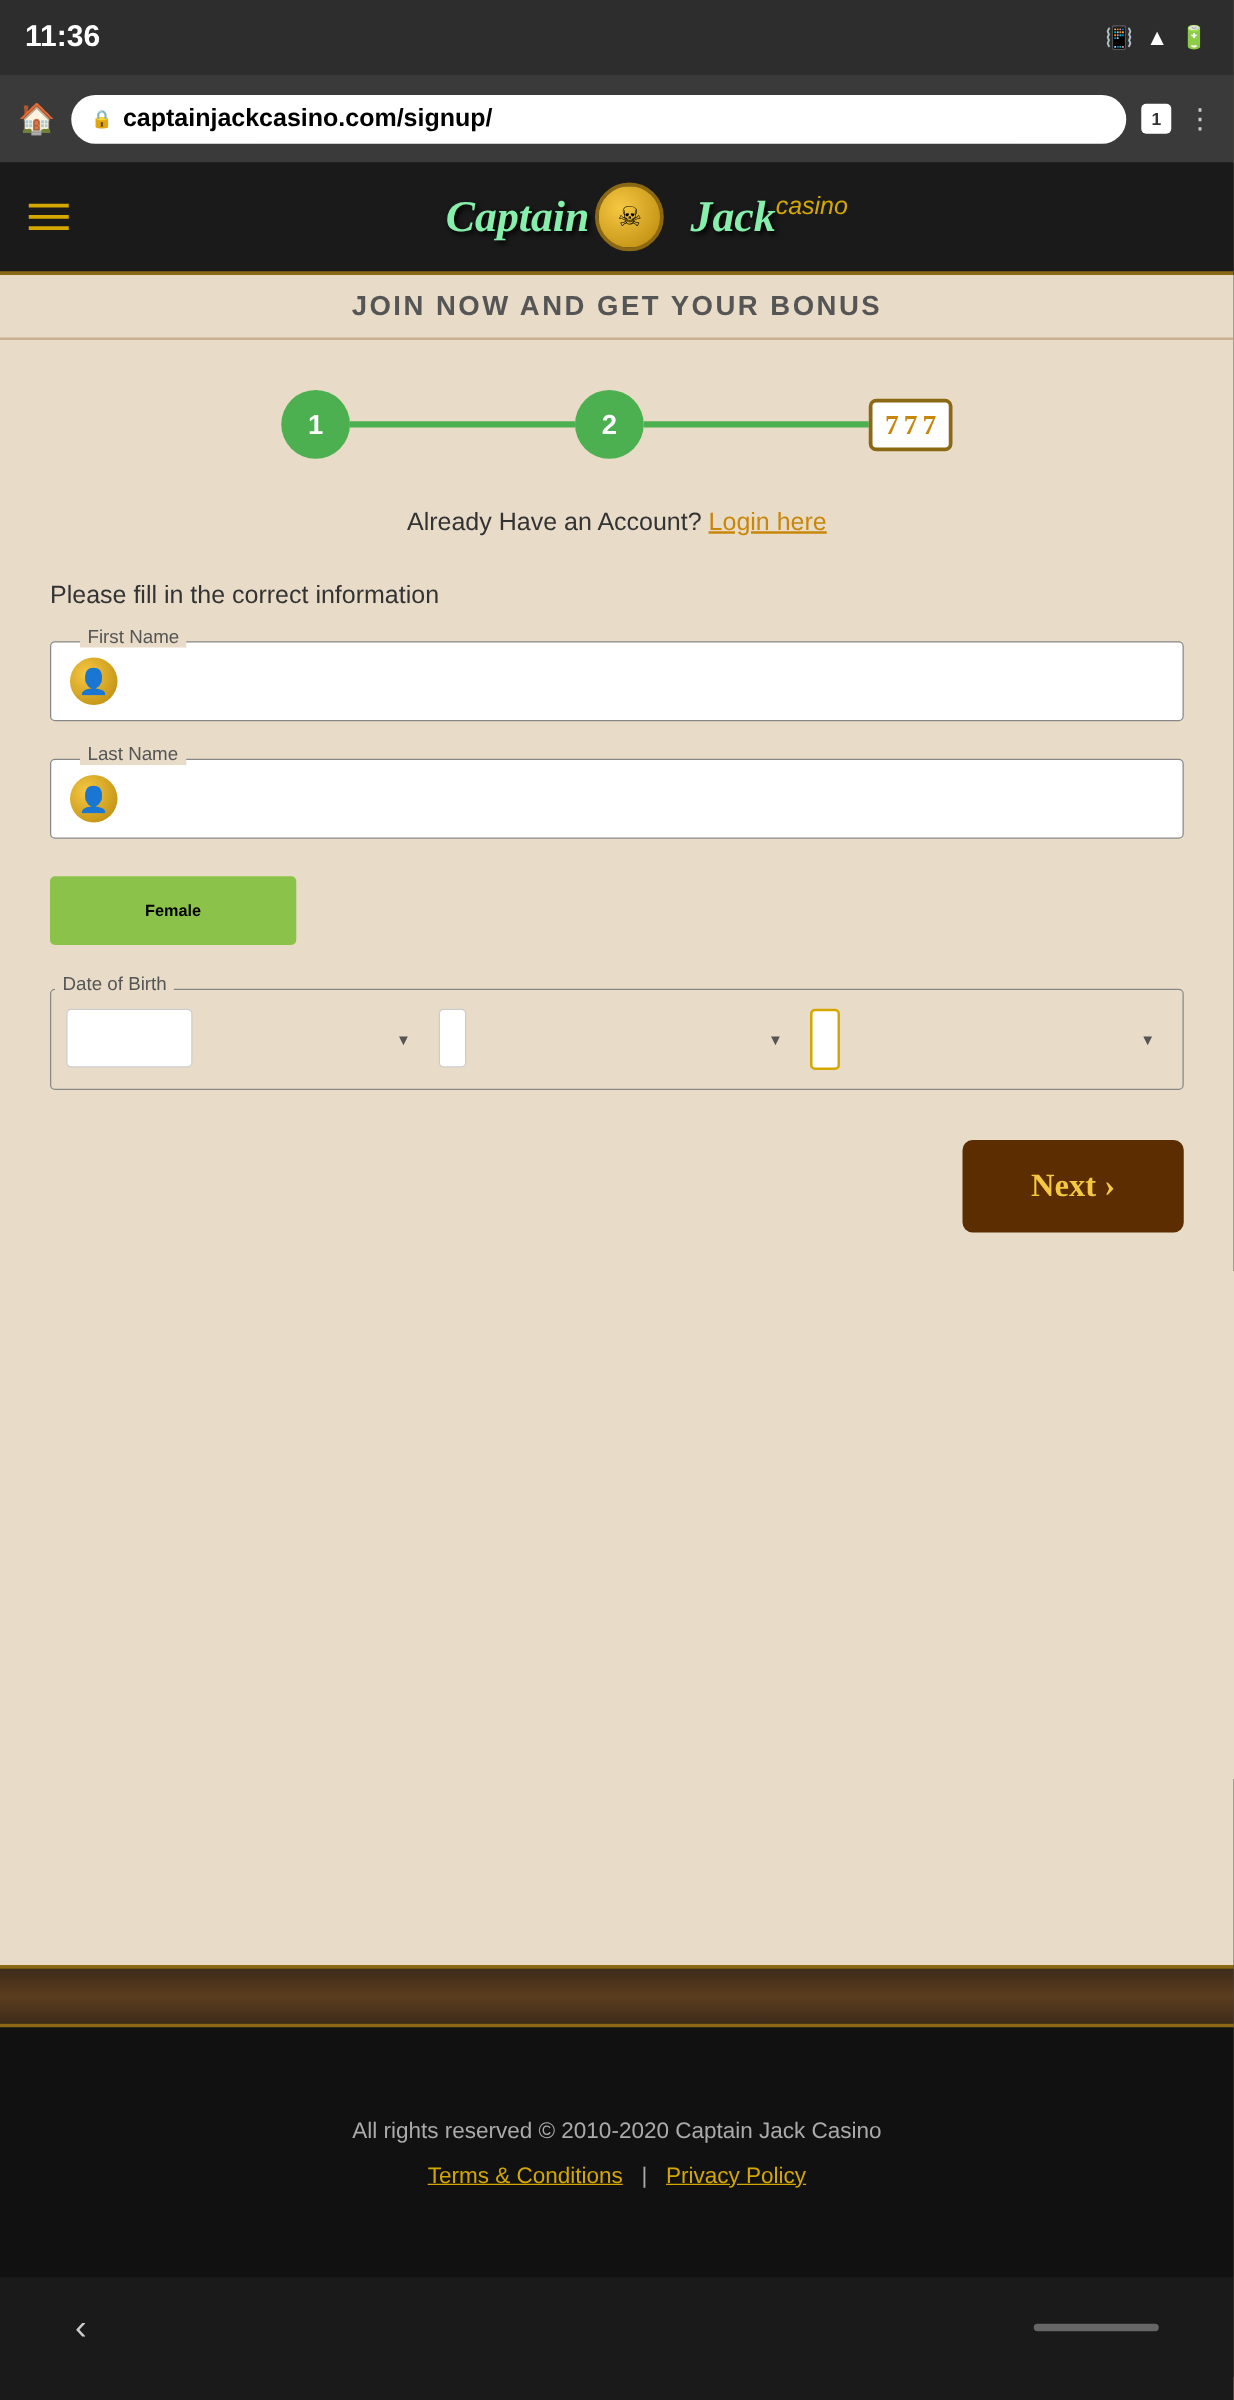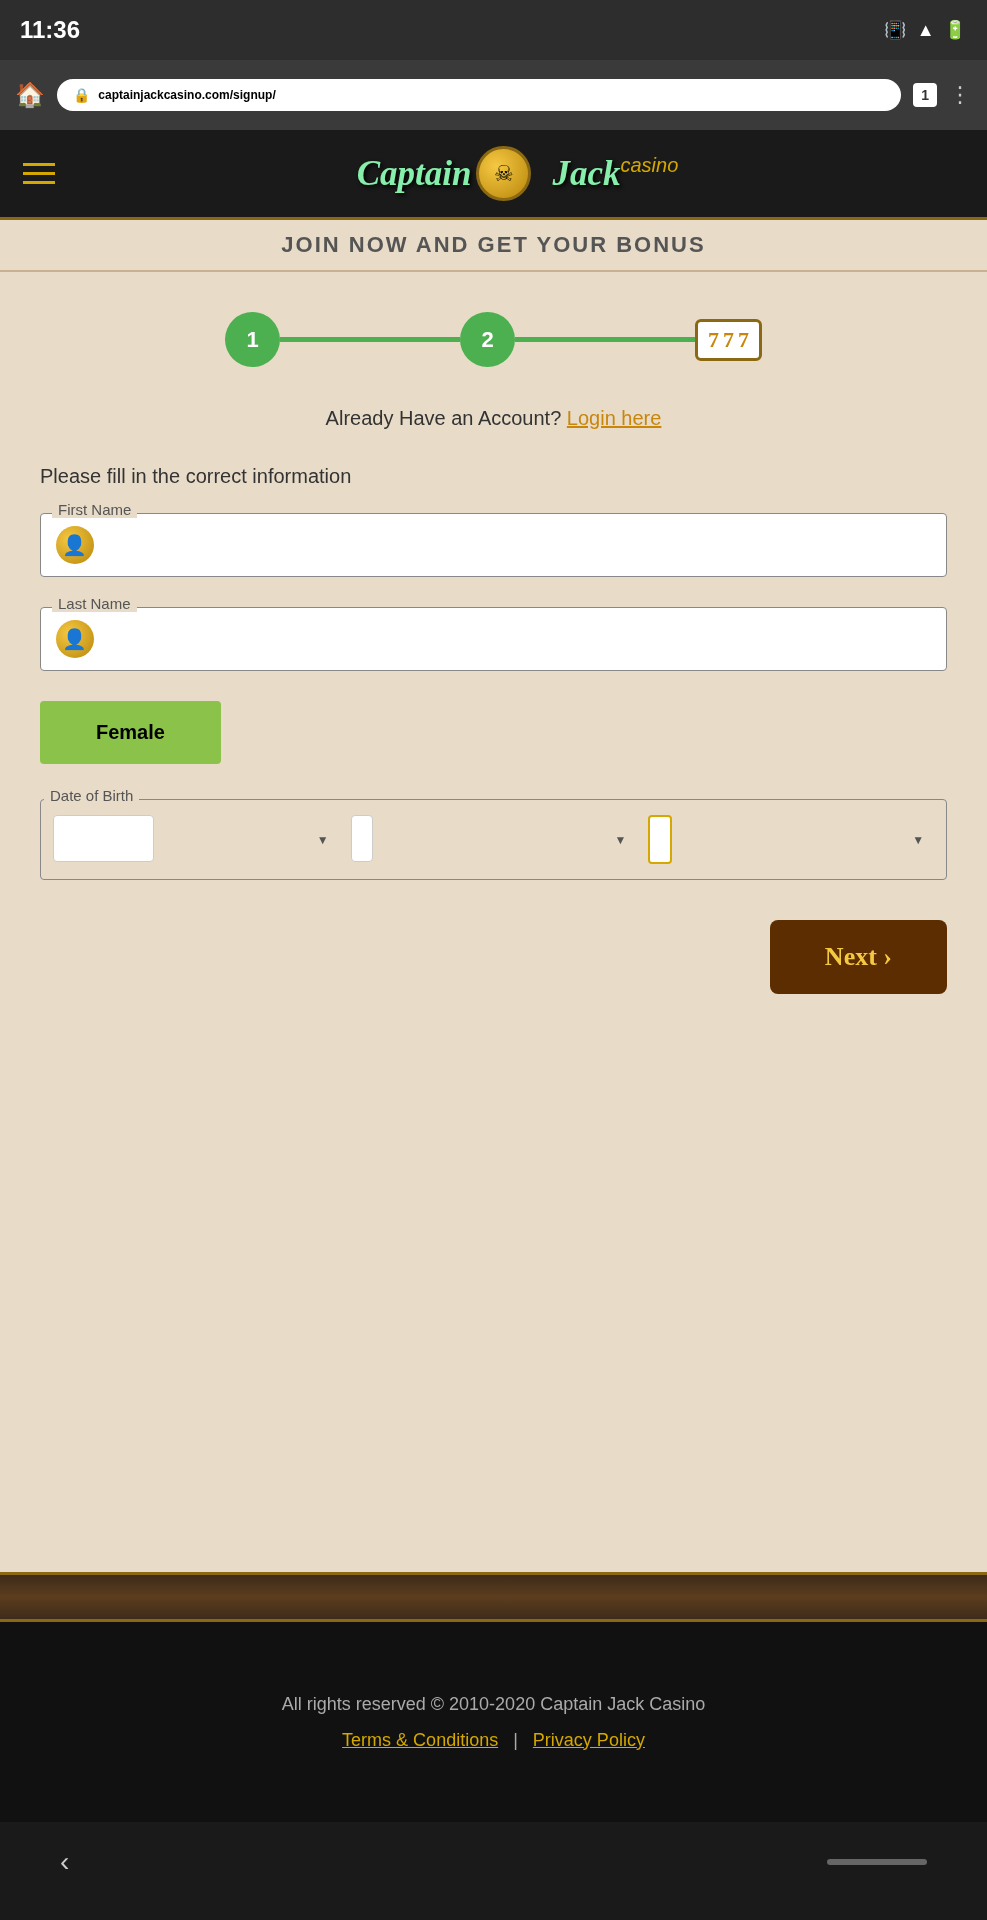--- a/index.html
+++ b/index.html
@@ -56,21 +56,21 @@
       align-items: center;
       gap: 8px;
       font-size: 16px;
       color: #333;
     }
     .browser-url-bar .lock-icon {
       color: #555;
       font-size: 14px;
     }
     .browser-url-text {
-      font-size: 12px;
+      font-size: 20px;
       color: #333;
     }
     .browser-url-text span {
       font-weight: bold;
       color: #000;
     }
     .browser-tab-count {
       background: #fff;
       color: #333;
       border-radius: 4px;
@@ -228,21 +228,21 @@
     }
 
     
     .field-wrapper {
       position: relative;
       margin-bottom: 30px;
     }
     .field-label {
       position: absolute;
       top: -12px;
-      left: 12px;
+      left: 24px;
       background: #e8dcc8;
       padding: 0 6px;
       font-size: 15px;
       color: #555;
       z-index: 1;
     }
     .field-input-row {
       display: flex;
       align-items: center;
       border: 1px solid #888;
@@ -271,22 +271,22 @@
       background: transparent;
     }
 
     
     .gender-section {
       display: flex;
       gap: 20px;
       margin-bottom: 35px;
     }
     .gender-btn {
-      padding: 18px 54px;
-      font-size: 20px;
+      padding: 18px 74px;
+      font-size: 13px;
       font-weight: bold;
       border-radius: 4px;
       cursor: pointer;
       border: 2px solid #ccc;
     }
     .gender-btn-female {
       background: #8bc34a;
       color: #000;
       border-color: #8bc34a;
     }

